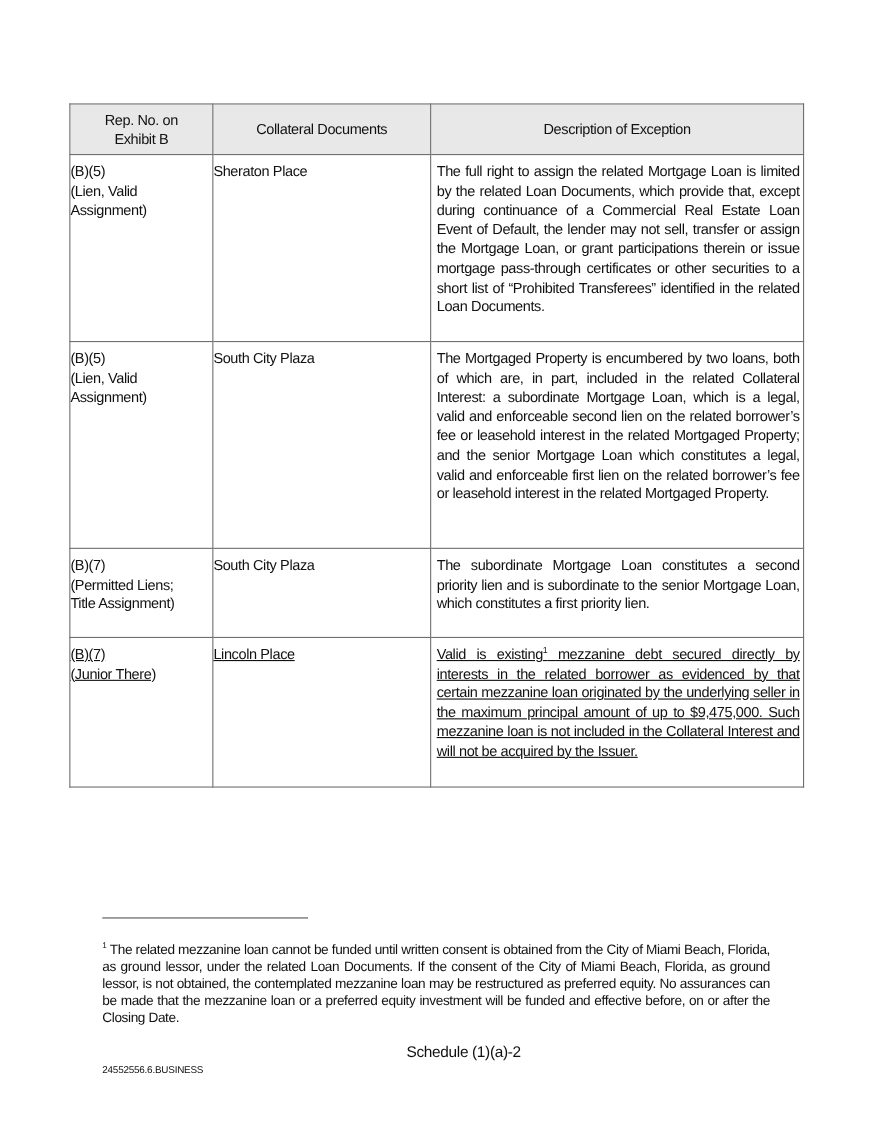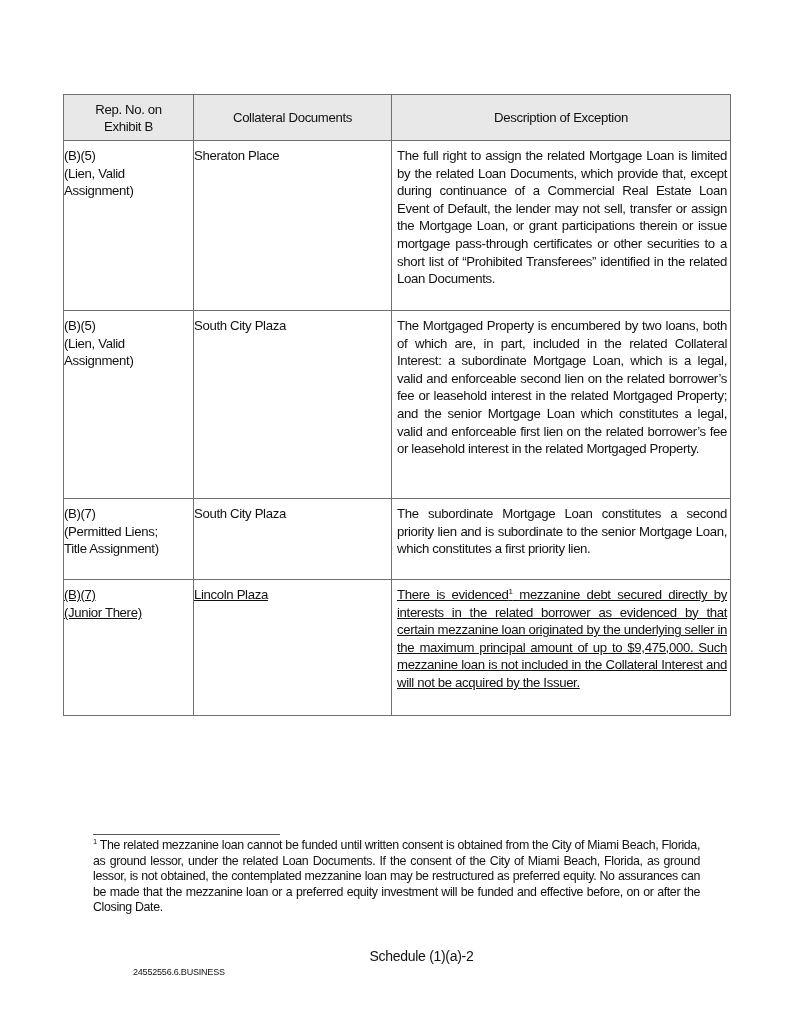--- a/index.html
+++ b/index.html
@@ -66,21 +66,21 @@
       position: absolute;
       left: 93px;
       top: 834px;
       width: 187px;
       height: 0;
       border-top: 1px solid #555;
     }
     .footnote {
       position: absolute;
       left: 93px;
-      top: 838px;
+      top: 856px;
       width: 607px;
       font-size: 12.4px;
       line-height: 15.6px;
       letter-spacing: -0.35px;
       text-align: justify;
       margin: 0;
     }
     .footnote sup { font-size: 7.5px; }
     .page-label {
       position: absolute;
@@ -93,21 +93,20 @@
       padding-left: 20px;
       box-sizing: border-box;
       margin-left: 16px;
     }
     .doc-id {
       position: absolute;
       left: 93px;
       top: 967px;
       font-size: 9px;
       letter-spacing: -0.2px;
-      margin-left: 40px;
     }
   </style>
 </head>
 <body>
 
 <table class="exceptions-table">
   <colgroup>
     <col class="c1">
       <col class="c2">
       <col class="c3">
@@ -148,22 +147,22 @@
         <span class="rep-line">Title Assignment)</span>
       </td>
       <td class="coll">South City Plaza</td>
       <td class="desc">The subordinate Mortgage Loan constitutes a second priority lien and is subordinate to the senior Mortgage Loan, which constitutes a first priority lien.</td>
     </tr>
     <tr class="r4">
       <td class="rep">
         <span class="rep-line">(B)(7)</span>
         <span class="rep-line">(Junior There)</span>
       </td>
-      <td class="coll">Lincoln Plaza</td>
-      <td class="desc"><span>There is evidenced</span><sup>1</sup><span> mezzanine debt secured directly by interests in the related borrower as evidenced by that certain mezzanine loan originated by the underlying seller in the maximum principal amount of up to $9,475,000.  Such mezzanine loan is not included in the Collateral Interest and will not be acquired by the Issuer.</span></td>
+      <td class="coll">Lincoln Place</td>
+      <td class="desc"><span>Valid is existing</span><sup>1</sup><span> mezzanine debt secured directly by interests in the related borrower as evidenced by that certain mezzanine loan originated by the underlying seller in the maximum principal amount of up to $9,475,000.  Such mezzanine loan is not included in the Collateral Interest and will not be acquired by the Issuer.</span></td>
     </tr>
   </tbody>
 </table>
 
 <div class="fn-rule"></div>
 
 <p class="footnote"><sup>1</sup><span> The related mezzanine loan cannot be funded until written consent is obtained from the City of Miami Beach, Florida, as ground lessor, under the related Loan Documents.  If the consent of the City of Miami Beach, Florida, as ground lessor, is not obtained, the contemplated mezzanine loan may be restructured as preferred equity.  No assurances can be made that the mezzanine loan or a preferred equity investment will be funded and effective before, on or after the Closing Date.</span></p>
 
 <div class="page-label">Schedule (1)(a)-2</div>
 

